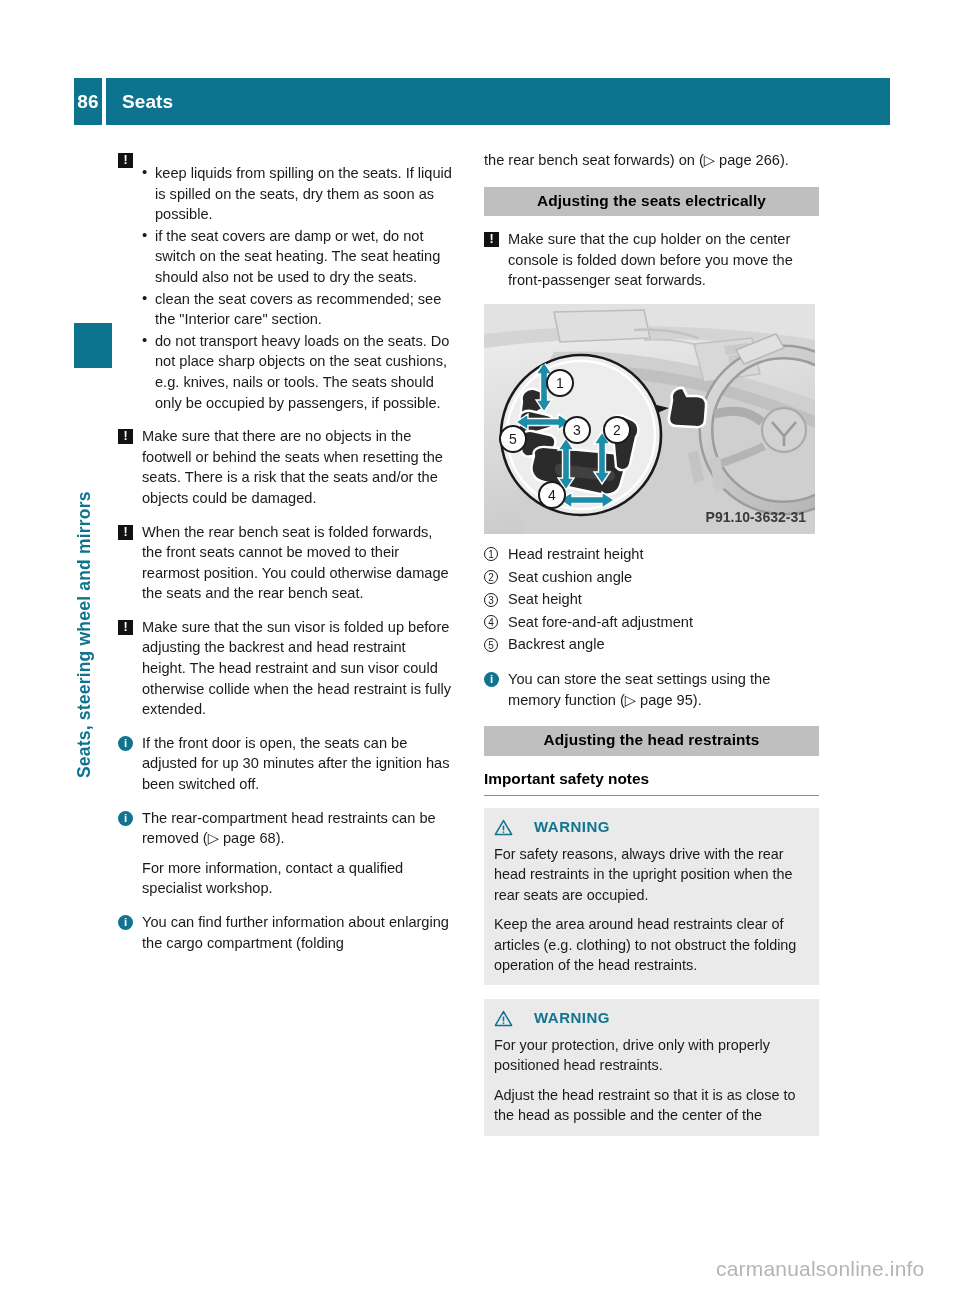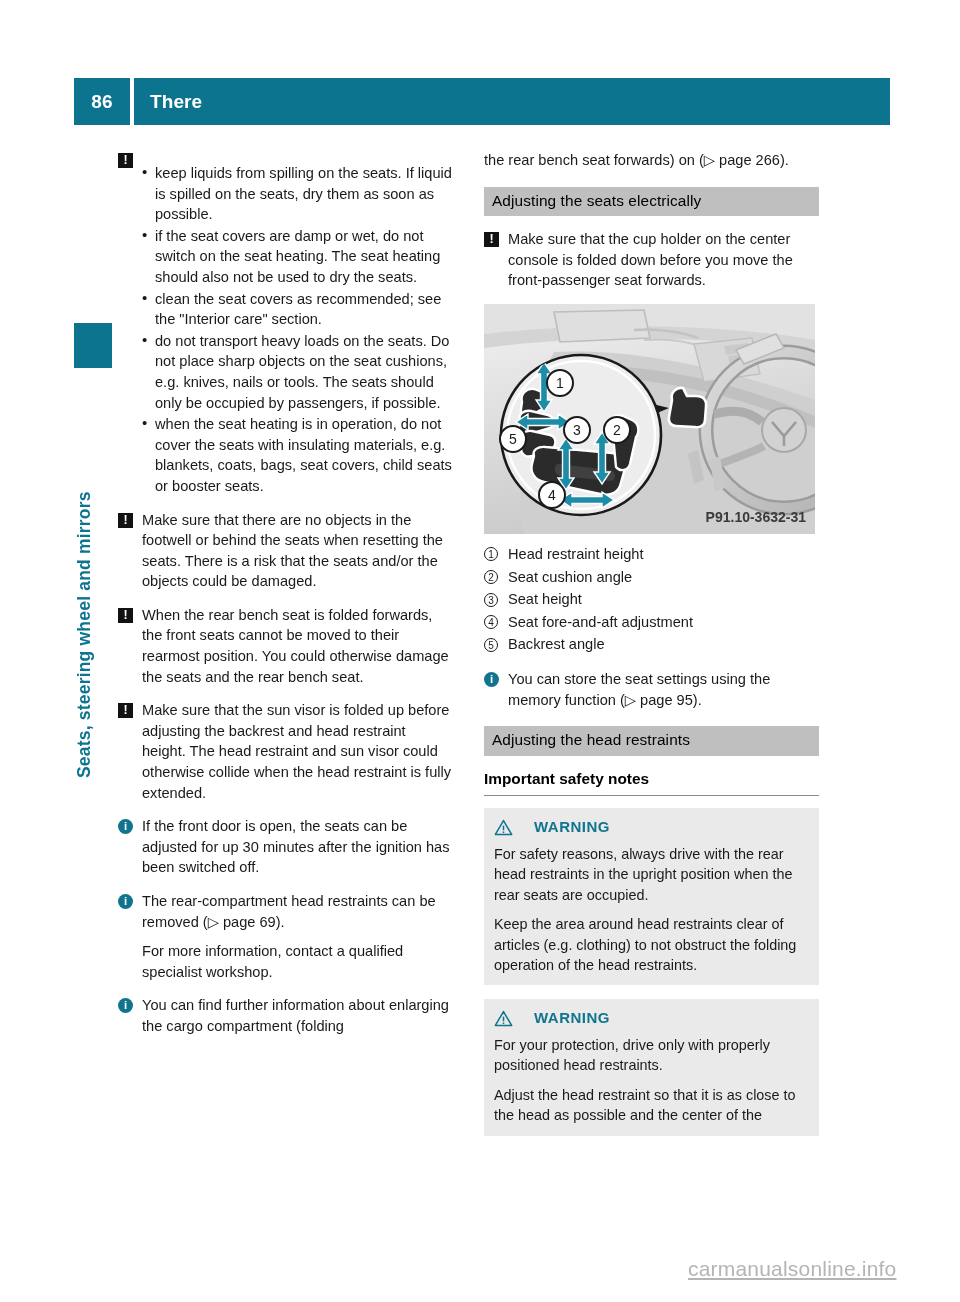--- a/index.html
+++ b/index.html
@@ -20,21 +20,21 @@
   .header {
     position: absolute;
     left: 74px;
     top: 78px;
     width: 816px;
     height: 47px;
     display: flex;
     align-items: stretch;
   }
   .header-page-num {
-    width: 56px;
+    width: 28px;
     background: #0d7490;
     color: #ffffff;
     font-size: 19px;
     font-weight: bold;
     display: flex;
     align-items: center;
     justify-content: center;
     letter-spacing: 0.2px;
   }
   .header-gap {
@@ -155,25 +155,26 @@
     top: -1px;
     font-size: 15px;
     color: #1a1a1a;
   }
 
   
   .band-heading {
     background: #bfbfbf;
     color: #000000;
     font-size: 15.4px;
-    font-weight: normal;
+    font-weight: bold;
     padding: 4px 8px 5px 8px;
     margin: 16px 0 13px 0;
     box-sizing: border-box;
     letter-spacing: 0.1px;
+    text-align: center;
   }
 
   .sub-heading {
     font-size: 15.4px;
     font-weight: bold;
     color: #000000;
     border-bottom: 1.5px solid #8a8a8a;
     padding-bottom: 6px;
     margin: 4px 0 12px 0;
   }
@@ -242,53 +243,51 @@
     margin: 4px 0 10px 0;
     position: relative;
     overflow: hidden;
     background: #e9e9e9;
   }
   .figure svg { display: block; }
 
   
   .watermark {
     position: absolute;
-    left: 688px;
+    left: 716px;
     top: 1257px;
     color: #b4b4b4;
     font-size: 21px;
     letter-spacing: 0.2px;
     white-space: nowrap;
-    text-decoration: underline;
   }
 </style>
 </head>
 <body>
 
 <div class="header">
   <div class="header-page-num">86</div>
   <div class="header-gap"></div>
-  <div class="header-title-bar">There</div>
+  <div class="header-title-bar">Seats</div>
 </div>
 
 <div class="side-tab-block"></div>
 <div class="side-tab-text">Seats, steering wheel and mirrors</div>
 
 <div class="col col-left">
 
   <div class="para note">
     <span class="icon-caution">!</span>
   </div>
 
   <ul class="bullets">
     <li>keep liquids from spilling on the seats. If liquid is spilled on the seats, dry them as soon as possible.</li>
     <li>if the seat covers are damp or wet, do not switch on the seat heating. The seat heating should also not be used to dry the seats.</li>
     <li>clean the seat covers as recommended; see the "Interior care" section.</li>
     <li>do not transport heavy loads on the seats. Do not place sharp objects on the seat cushions, e.g. knives, nails or tools. The seats should only be occupied by passengers, if possible.</li>
-    <li>when the seat heating is in operation, do not cover the seats with insulating materials, e.g. blankets, coats, bags, seat covers, child seats or booster seats.</li>
   </ul>
 
   <div class="para note">
     <span class="icon-caution">!</span>
     <span>Make sure that there are no objects in the footwell or behind the seats when resetting the seats. There is a risk that the seats and/or the objects could be damaged.</span>
   </div>
 
   <div class="para note">
     <span class="icon-caution">!</span>
     <span>When the rear bench seat is folded forwards, the front seats cannot be moved to their rearmost position. You could otherwise damage the seats and the rear bench seat.</span>
@@ -299,21 +298,21 @@
     <span>Make sure that the sun visor is folded up before adjusting the backrest and head restraint height. The head restraint and sun visor could otherwise collide when the head restraint is fully extended.</span>
   </div>
 
   <div class="para note">
     <span class="icon-info">i</span>
     <span>If the front door is open, the seats can be adjusted for up 30 minutes after the ignition has been switched off.</span>
   </div>
 
   <div class="para tight note">
     <span class="icon-info">i</span>
-    <span>The rear-compartment head restraints can be removed (▷ page 69).</span>
+    <span>The rear-compartment head restraints can be removed (▷ page 68).</span>
   </div>
   <div class="para plain">For more information, contact a qualified specialist workshop.</div>
 
   <div class="para note">
     <span class="icon-info">i</span>
     <span>You can find further information about enlarging the cargo compartment (folding</span>
   </div>
 
 </div>
 

